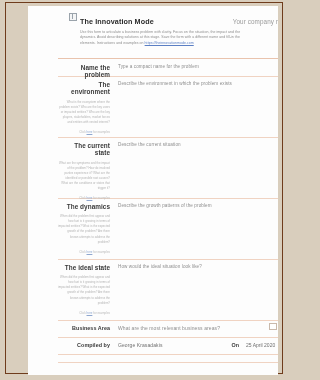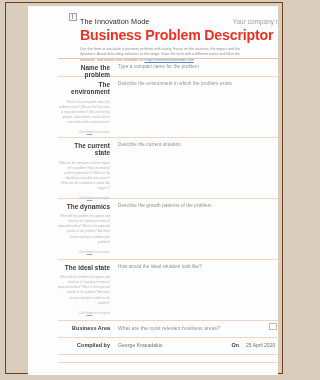--- a/index.html
+++ b/index.html
@@ -26,21 +26,21 @@
     border:1px solid #9aa3ab;background:#f4f5f6;
   }
   .corner-handle:before{
     content:"";position:absolute;left:2px;top:-1px;width:1px;height:6px;background:#9aa3ab;
   }
 
   
   .hdr{position:absolute;left:52px;top:11px;width:212px;}
   .hdr-row{display:flex;justify-content:space-between;align-items:baseline;}
   .kicker{
-    font-size:7.2px;font-weight:normal;color:#2b2b2b;letter-spacing:.1px;
+    font-size:7.2px;font-weight:bold;color:#2b2b2b;letter-spacing:.1px;
     font-family:"Liberation Sans",sans-serif;
   }
   .company{
     font-size:6.3px;color:#9a9a9a;letter-spacing:.1px;text-align:right;
   }
   .brandtitle{
     margin-top:2px;
     font-size:14.2px;font-weight:bold;color:#ef3124;
     letter-spacing:-.2px;line-height:1.05;
     font-family:"Liberation Sans",sans-serif;
@@ -108,21 +108,20 @@
 <body>
 
 <div class="page-frame">
   <div class="sheet">
 
     <div class="hdr">
       <div class="hdr-row">
         <div class="kicker">The Innovation Mode</div>
         <div class="company">Your company name</div>
       </div>
-      <div class="brandtitle">Business Problem Descriptor</div>
       <div class="intro">
         <span>Use this form to articulate a business problem with clarity. Focus on the situation, the impact and the dynamics. Avoid describing solutions at this stage. Save the form with a different name and fill-in the elements. Instructions and examples on </span><a href="#">https://theinnovationmode.com</a>
       </div>
     </div>
 
     <div class="corner-handle"></div>
 
     <div class="rule strong" style="top:52px;"></div>
     <div class="rule" style="top:70px;"></div>
     <div class="rule" style="top:131px;"></div>

